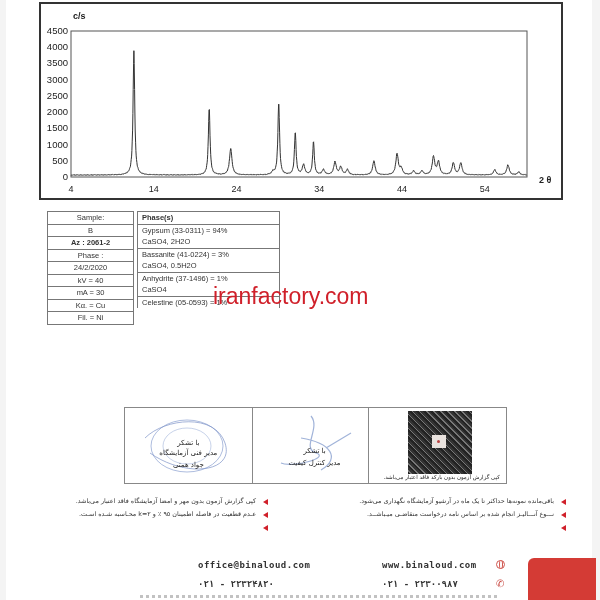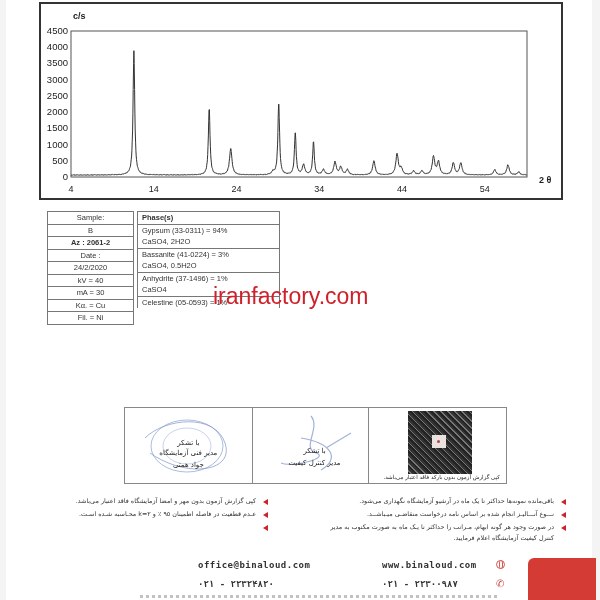--- a/index.html
+++ b/index.html
@@ -71,21 +71,21 @@
       <tr>
         <td>Sample:</td>
       </tr>
       <tr>
         <td>B</td>
       </tr>
       <tr>
         <td class="bold">Az : 2061-2</td>
       </tr>
       <tr>
-        <td>Date :</td>
+        <td>Phase :</td>
       </tr>
       <tr>
         <td>24/2/2020</td>
       </tr>
       <tr>
         <td>kV = 40</td>
       </tr>
       <tr>
         <td>mA = 30</td>
       </tr>
@@ -153,21 +153,21 @@
           <div class="qr-dot"></div>
         </div>
     </div>
     <div class="sig-text" style="top:64px;font-size:5.5px">کپی گزارش آزمون بدون بارکد فاقد اعتبار می‌باشد.</div>
   </div>
 </div>
 
 <div class="notes" style="left:330px;top:496px;width:236px">
   <div class="note"><span class="tri"></span><span>باقی‌مانده نمونه‌ها حداکثر تا یک ماه در آرشیو آزمایشگاه نگهداری می‌شود.</span></div>
   <div class="note"><span class="tri"></span><span>نـــوع آنـــالیـز انجام شده بر اساس نامه درخواست متقاضـی میـباشــد.</span></div>
-  <div class="note"><span class="tri"></span><span>در صورت وجود هر گونه ابهام، مـراتب را حداکثر تا یـک ماه به صورت مکتوب به مدیر کنترل کیفیت آزمایشگاه اعلام فرمایید.</span></div>
+  <div class="note"><span class="tri"></span></div>
 </div>
 
 <div class="notes" style="left:62px;top:496px;width:206px">
   <div class="note"><span class="tri"></span><span>کپی گزارش آزمون بدون مهر و امضا آزمایشگاه فاقد اعتبار می‌باشد.</span></div>
   <div class="note"><span class="tri"></span><span>عـدم قطعیت در فاصله اطمینان ۹۵ ٪ و k=۲ محـاسبه شـده اسـت.</span></div>
   <div class="note"><span class="tri"></span></div>
 </div>
 
 <div class="contact" style="left:198px;top:560px">office@binaloud.com</div>
 <div class="contact" style="left:382px;top:560px">www.binaloud.com</div>

